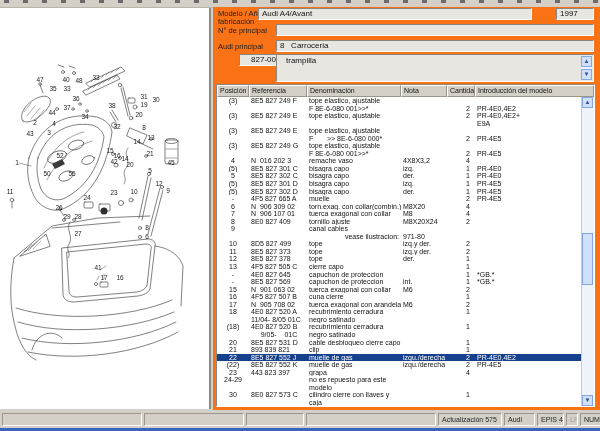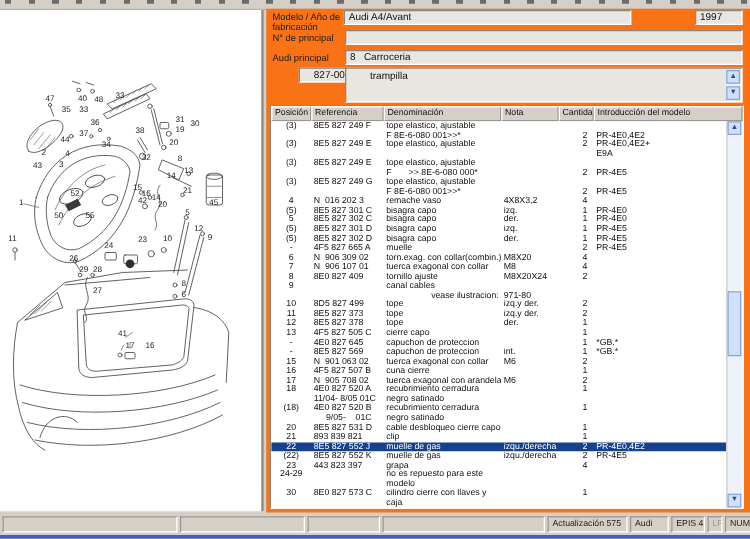--- a/index.html
+++ b/index.html
@@ -19,21 +19,21 @@
   .callout{position:absolute;transform:translate(-50%,-50%);font-size:6.5px;color:#222;line-height:6.5px;white-space:nowrap;}
   
   .rpanel{position:absolute;left:213px;top:7px;width:387px;height:403px;background:#f97316;}
   .flabel{position:absolute;font-size:7.5px;color:#1c1c1c;line-height:8px;white-space:pre;}
   .field{position:absolute;background:#e8e6e1;border-style:solid;border-width:1px;
     border-color:#8a877f #ffffff #ffffff #8a877f;
     font-size:8px;line-height:10px;padding:0 3px;color:#111;white-space:pre;overflow:hidden;box-sizing:border-box;}
   .field.center{text-align:center;}
   .multibox{position:absolute;background:#e8e6e1;border-style:solid;border-width:1px;
     border-color:#8a877f #ffffff #ffffff #8a877f;font-size:8px;line-height:10px;
-    padding:1px 19px;color:#111;overflow:hidden;box-sizing:border-box;}
+    padding:1px 9px;color:#111;overflow:hidden;box-sizing:border-box;}
   
   .sb-btn{position:absolute;background:var(--sbface);border:1px solid var(--sbborder);box-sizing:border-box;
     color:#2c4a8c;font-size:6px;line-height:9px;text-align:center;}
   .sb-track{position:absolute;background:#eef3fb;}
   .sb-thumb{position:absolute;background:var(--sbface);border:1px solid var(--sbborder);box-sizing:border-box;}
   
   .ptable{position:absolute;left:3px;top:77px;width:379px;height:323px;background:#fff;
     border-style:solid;border-width:1px;border-color:#8a877f #ffffff #ffffff #8a877f;box-sizing:border-box;}
   .thead{position:absolute;left:0;top:0;right:0;height:12px;display:flex;background:#d4d0c8;}
   .th{box-sizing:border-box;flex:none;font-size:7px;line-height:10px;color:#111;padding:0 2px;
@@ -201,21 +201,21 @@
       <span class="callout" style="left: 104px; top: 270px;">17</span>
       <span class="callout" style="left: 120px; top: 270px;">16</span>
       <span class="callout" style="left: 147px; top: 220px;">8</span>
       <span class="callout" style="left: 147px; top: 229px;">6</span>
     </div>
 </div>
 
 <div class="rpanel">
   <div class="flabel" style="left:5px;top:3px;">Modelo / Año de
 fabricación</div>
-  <div class="field" style="left:62px;top:1px;width:230px;height:12px;">Audi A4/Avant</div>
+  <div class="field" style="left:45px;top:1px;width:274px;height:12px;">Audi A4/Avant</div>
   <div class="field" style="left:343px;top:1px;width:38px;height:12px;">1997</div>
 
   <div class="flabel" style="left:5px;top:20px;">N° de principal</div>
   <div class="field" style="left:63px;top:17px;width:318px;height:12px;"></div>
 
   <div class="flabel" style="left:5px;top:36px;">Audi principal</div>
   <div class="field" style="left:63px;top:33px;width:318px;height:12px;">8   Carroceria</div>
 
   <div class="field center" style="left:6px;top:47px;width:49px;height:12px;margin-left:20px;">827-00</div>
   <div class="multibox" style="left:63px;top:47px;width:318px;height:28px;">

